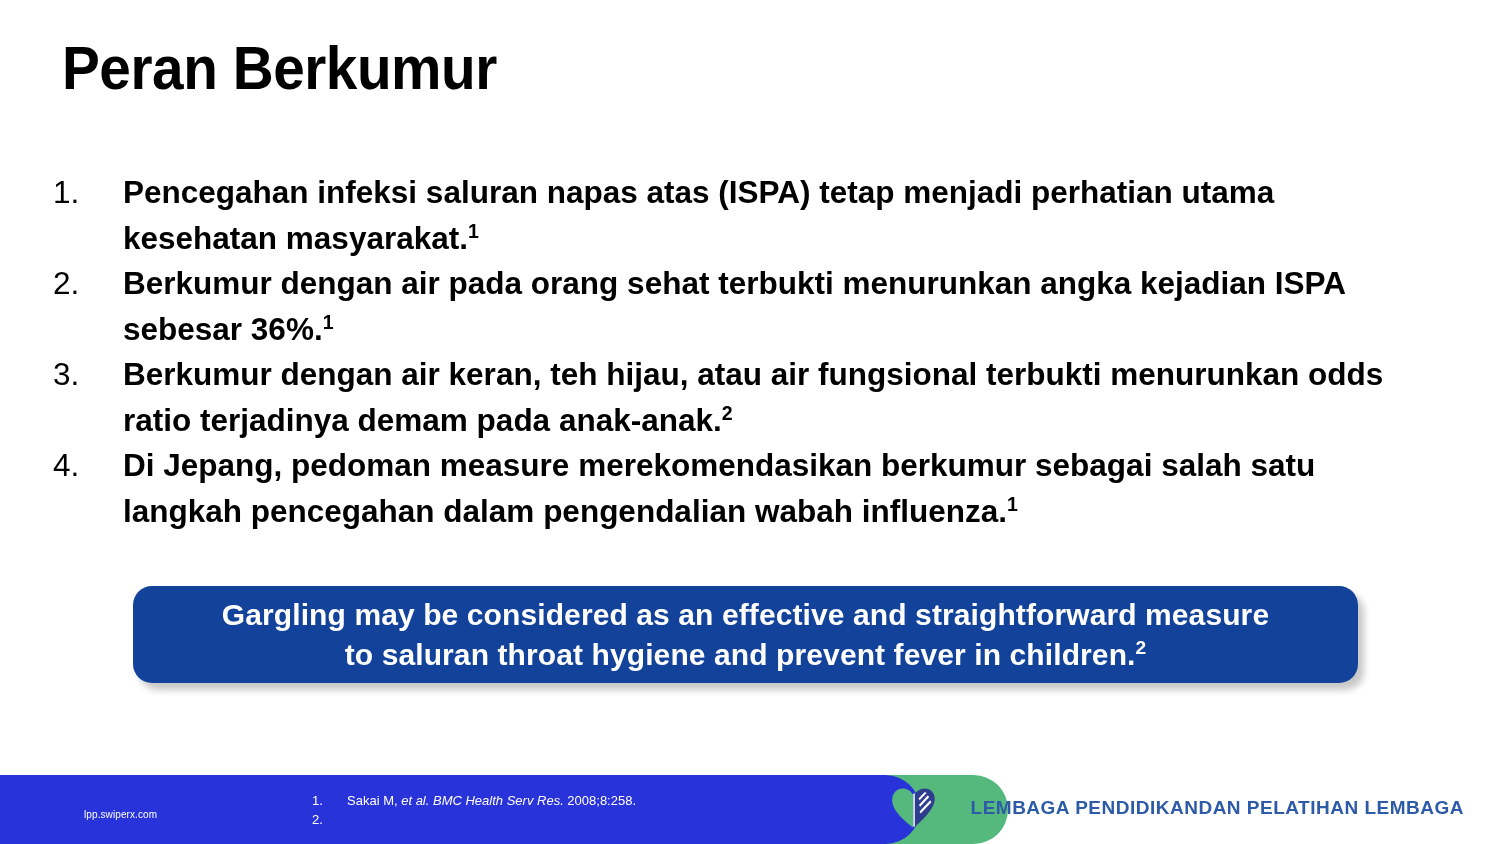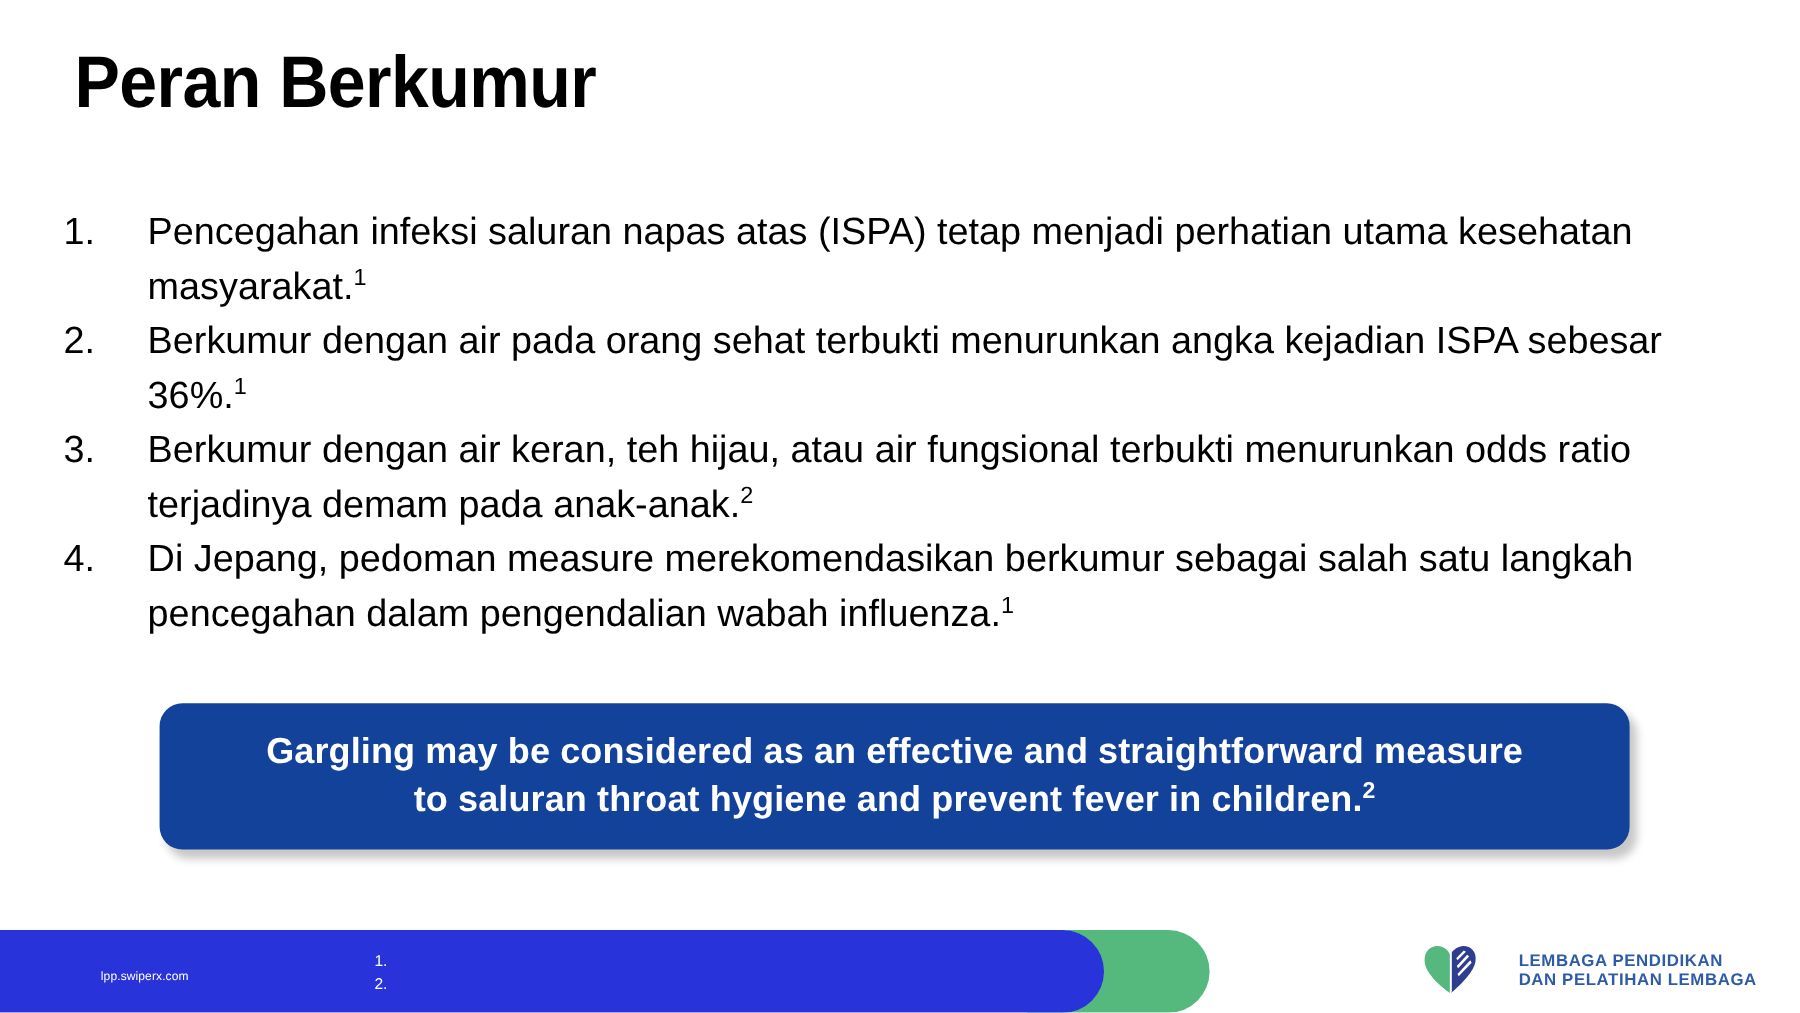--- a/index.html
+++ b/index.html
@@ -53,34 +53,35 @@
   .body-num {
     flex: 0 0 auto;
     width: 75px;
     text-align: left;
     padding-left: 5px;
     box-sizing: border-box;
   }
   .body-text {
     flex: 1 1 auto;
     max-width: 1290px;
+    font-weight: bold;
   }
   .body-text sup {
     font-size: 0.62em;
     vertical-align: super;
     line-height: 0;
   }
 
   
   .callout {
     position: absolute;
     left: 133px;
     top: 586px;
     width: 1225px;
-    height: 122px;
+    height: 97px;
     background: #13429B;
     border-radius: 19px;
     box-shadow: 6px 7px 7px rgba(0,0,0,0.22);
     display: flex;
     align-items: center;
     justify-content: center;
     box-sizing: border-box;
     padding: 0 28px;
   }
   .callout-text {
@@ -163,24 +164,24 @@
     align-items: center;
     gap: 9px;
   }
   .logo-mark {
     width: 46px;
     height: 44px;
     flex: 0 0 auto;
   }
   .logo-text {
     display: flex;
-    flex-direction: column;
+    flex-direction: row;
     justify-content: center;
     color: #2D5BA8;
-    font-size: 14px;
+    font-size: 19px;
     font-weight: 700;
     line-height: 16.5px;
     letter-spacing: 0.5px;
     margin-left: 25px;
   }
 </style>
 </head>
 <body>
 
 <div class="slide">
@@ -216,20 +217,21 @@
   </div>
 
   <div class="footer-green"></div>
   <div class="footer-blue"></div>
 
   <div class="footer-url">lpp.swiperx.com</div>
 
   <div class="refs">
     <div class="ref-row">
       <span class="ref-num">1.</span>
+      <span class="ref-text"><span>Sakai M, </span><i>et al. BMC Health Serv Res.</i><span> 2008;8:258.</span></span>
     </div>
     <div class="ref-row">
       <span class="ref-num">2.</span>
     </div>
   </div>
 
   <div class="logo">
     <svg class="logo-mark" viewBox="0 0 46 44" aria-hidden="true">
       <path d="M22.2 41.5 C22.2 41.5 4.0 29.0 1.6 17.8 C-0.6 7.6 6.0 2.0 12.2 2.4 C17.4 2.7 20.8 6.2 22.2 9.0 L22.2 41.5 Z" fill="#55B97E"></path>
       <path d="M23.4 8.2 C25.2 5.6 29.0 2.4 33.6 2.4 C39.6 2.4 44.6 7.0 43.6 14.8 C42.4 24.0 31.0 34.6 24.6 40.2 C23.9 40.8 23.4 41.2 23.4 41.2 L23.4 8.2 Z" fill="#2D3E8F"></path>

